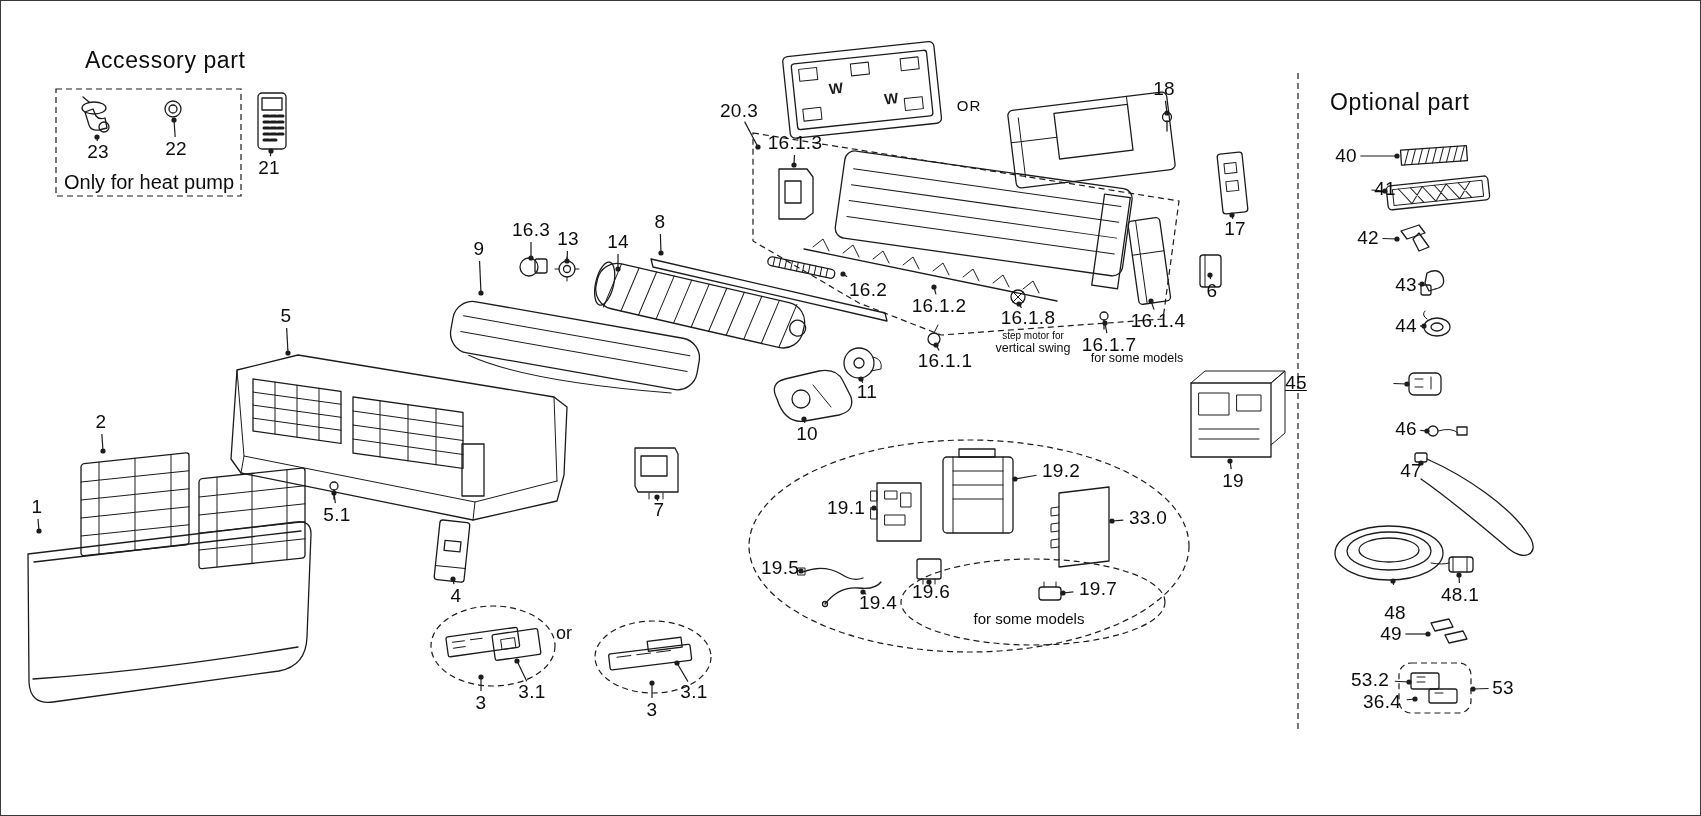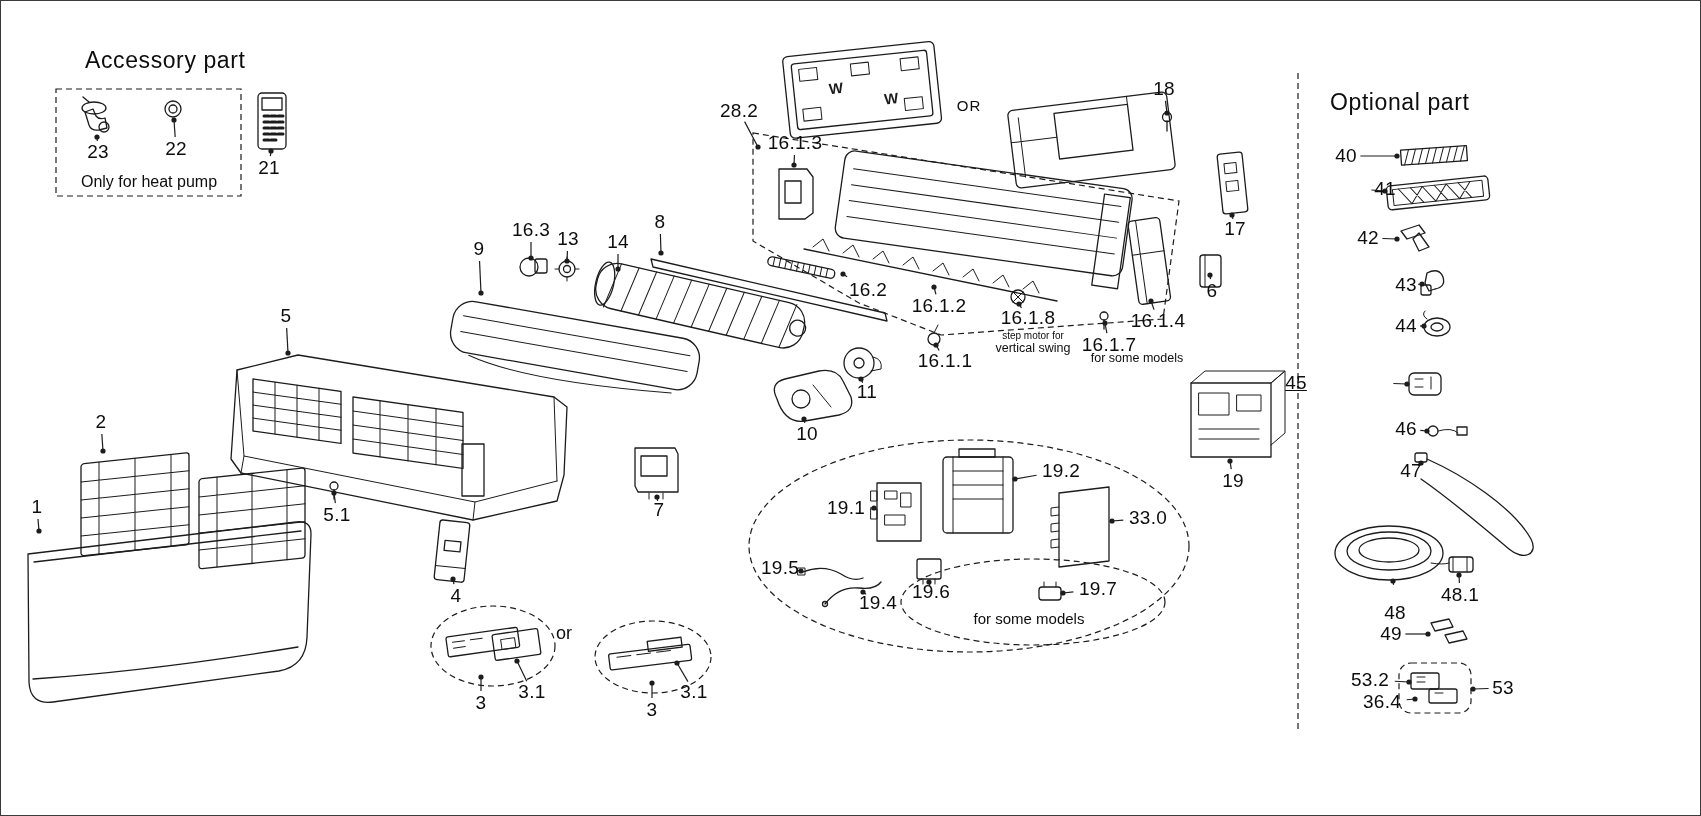--- a/index.html
+++ b/index.html
@@ -460,21 +460,21 @@
       <div class="plabel" style="left: 480px; top: 702px;">3</div>
       <div class="plabel" style="left: 531px; top: 691px;">3.1</div>
       <div class="plabel" style="left: 651px; top: 709px;">3</div>
       <div class="plabel" style="left: 693px; top: 691px;">3.1</div>
       <div class="plabel" style="left: 658px; top: 509px;">7</div>
       <div class="plabel" style="left: 478px; top: 248px;">9</div>
       <div class="plabel" style="left: 530px; top: 229px;">16.3</div>
       <div class="plabel" style="left: 567px; top: 238px;">13</div>
       <div class="plabel" style="left: 617px; top: 241px;">14</div>
       <div class="plabel" style="left: 659px; top: 221px;">8</div>
-      <div class="plabel" style="left: 738px; top: 110px;">28.2</div>
+      <div class="plabel" style="left: 738px; top: 110px;">20.3</div>
       <div class="plabel" style="left: 794px; top: 142px;">16.1.3</div>
       <div class="plabel" style="left: 1163px; top: 88px;">18</div>
       <div class="plabel" style="left: 1234px; top: 228px;">17</div>
       <div class="plabel" style="left: 1211px; top: 290px;">6</div>
       <div class="plabel" style="left: 867px; top: 289px;">16.2</div>
       <div class="plabel" style="left: 938px; top: 305px;">16.1.2</div>
       <div class="plabel" style="left: 1027px; top: 317px;">16.1.8</div>
       <div class="plabel" style="left: 1157px; top: 320px;">16.1.4</div>
       <div class="plabel" style="left: 944px; top: 360px;">16.1.1</div>
       <div class="plabel" style="left: 1108px; top: 344px;">16.1.7</div>
@@ -499,21 +499,21 @@
       <div class="plabel" style="left: 1394px; top: 594px; margin-top: 18px;">48</div>
       <div class="plabel" style="left: 1459px; top: 594px;">48.1</div>
       <div class="plabel" style="left: 1390px; top: 633px;">49</div>
       <div class="plabel" style="left: 1369px; top: 679px;">53.2</div>
       <div class="plabel" style="left: 1381px; top: 701px;">36.4</div>
       <div class="plabel" style="left: 1502px; top: 687px;">53</div>
     </div>
 
 <div class="sect-title" style="left:84px;top:46px">Accessory part</div>
 <div class="sect-title" style="left:1329px;top:88px">Optional part</div>
-<div class="cap" style="left:148px;top:181px;font-size:16px">Only for heat pump</div>
+<div class="cap" style="left:148px;top:181px;font-size:20px">Only for heat pump</div>
 <div class="cap" style="left:968px;top:104px;font-size:15px;letter-spacing:1px">OR</div>
 <div class="cap" style="left:563px;top:632px;font-size:18px">or</div>
 <div class="cap" style="left:1032px;top:334px;font-size:10px">step motor for</div>
 <div class="cap" style="left:1032px;top:347px;font-size:12.5px">vertical swing</div>
 <div class="cap" style="left:1136px;top:357px;font-size:12.5px">for some models</div>
 <div class="cap" style="left:1028px;top:617px;font-size:15px">for some models</div>
 
 </div>
 
 </body></html>

